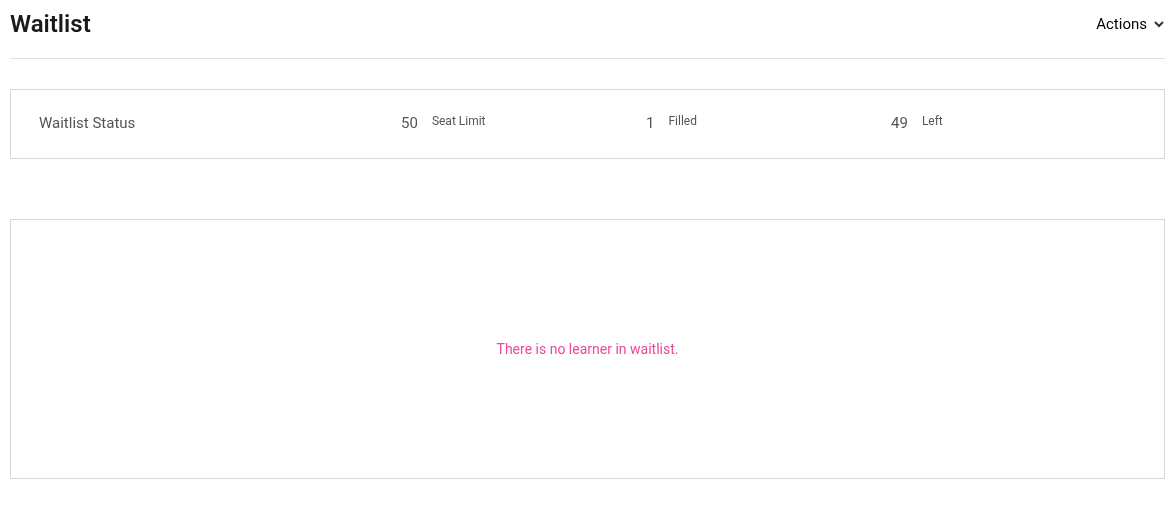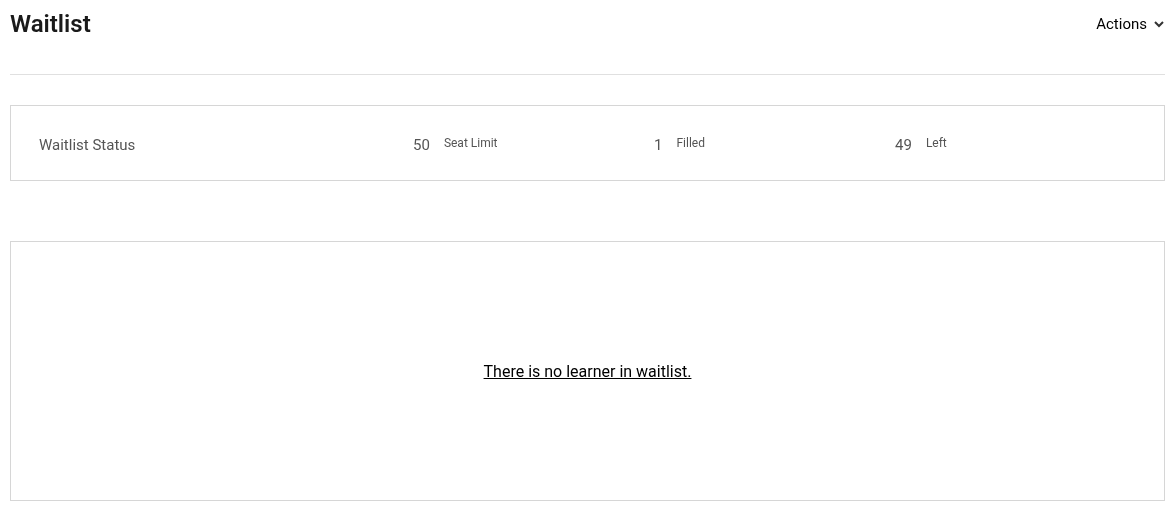--- a/index.html
+++ b/index.html
@@ -15,21 +15,21 @@
       overflow: hidden;
       color: #1a1a1a;
     }
     .page {
       padding: 10px;
     }
     .header {
       display: flex;
       justify-content: space-between;
       align-items: center;
-      padding-bottom: 36px;
+      padding-bottom: 20px;
       border-bottom: 1px solid #e0e0e0;
       margin-bottom: 30px;
     }
     .page-title {
       font-size: 24px;
       font-weight: 600;
       color: #1a1a1a;
     }
     .actions-btn {
       display: flex;
@@ -45,23 +45,22 @@
       height: 12px;
     }
     .description {
       font-size: 15px;
       color: #555;
       margin-bottom: 34px;
     }
     .status-card {
       border: 1px solid #d6d6d6;
       display: flex;
-      padding: 30px 28px 26px 28px;
+      padding: 24px 28px 26px 28px;
       margin-bottom: 60px;
-      gap: 12px;
     }
     .status-label-col {
       flex: 0 0 33%;
     }
     .status-label {
       font-size: 15px;
       color: #555;
     }
     .status-metrics {
       display: flex;
@@ -83,24 +82,23 @@
       color: #555;
     }
     .empty-card {
       border: 1px solid #d6d6d6;
       height: 260px;
       display: flex;
       align-items: center;
       justify-content: center;
     }
     .empty-text {
-      font-size: 16px;
-      color: #000000;
+      font-size: 14px;
+      color: #ec4899;
       text-align: center;
-      text-decoration: underline;
     }
   </style>
 </head>
 <body>
 
 <div class="page">
   <div class="header">
     <h1 class="page-title">Waitlist</h1>
     <div class="actions-btn">
       <span>Actions</span>

